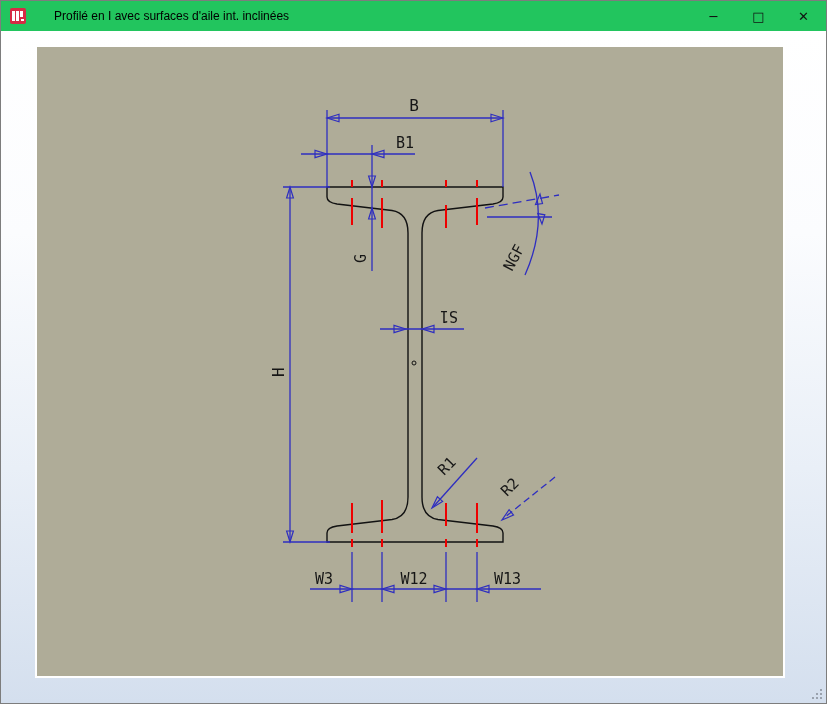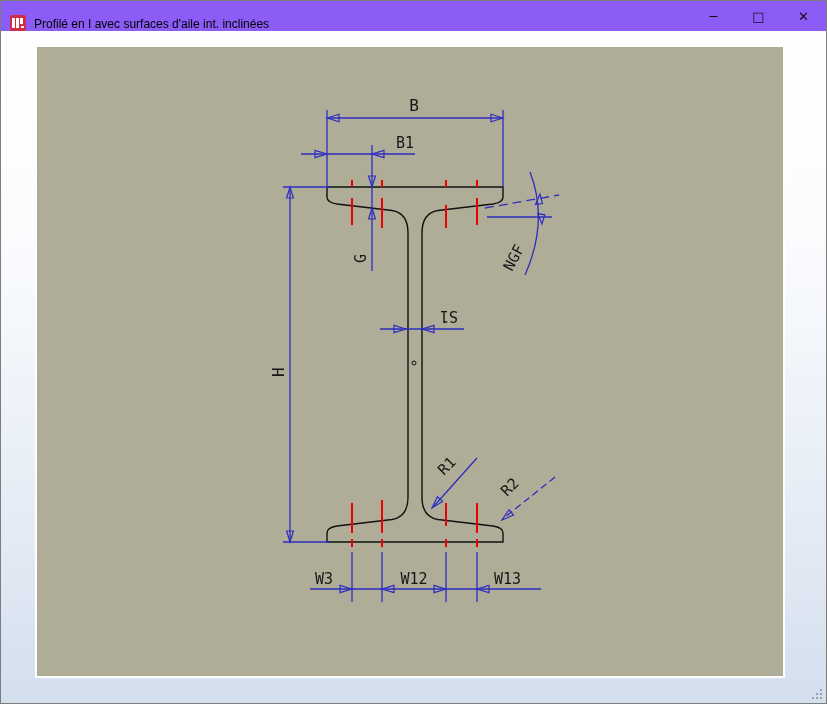--- a/index.html
+++ b/index.html
@@ -2,21 +2,21 @@
 <html><head>
 <meta charset="utf-8">
 <style>
   html,body{margin:0;padding:0;background:#ffffff;}
   *{box-sizing:border-box;}
   .window{
     position:relative;width:827px;height:704px;
     border:1px solid #7d7d7d;background:#ffffff;overflow:hidden;
     font-family:"Liberation Sans",sans-serif;
   }
-  .titlebar{height:30px;display:flex;align-items:flex-end;background:#8b5cf6;}
+  .titlebar{height:30px;display:flex;align-items:center;background:#22c55e;gap:20px;}
   .app-icon{position:relative;width:16px;height:16px;margin-left:9px;background:#d62b45;border-radius:2px;flex:0 0 auto;}
   .app-icon i{position:absolute;background:#ffffff;}
   .app-icon .b1{left:2px;top:3px;width:3px;height:10px;}
   .app-icon .b2{left:6px;top:3px;width:3px;height:10px;}
   .app-icon .b3{left:10px;top:3px;width:3px;height:6px;}
   .app-icon .b4{left:11px;top:11px;width:3px;height:2px;}
   .title-text{margin-left:8px;font-size:12px;color:#000;white-space:nowrap;}
   .win-controls{margin-left:auto;display:flex;height:100%;}
   .win-btn{width:45px;height:100%;display:flex;align-items:center;justify-content:center;
     color:#111;font-family:"DejaVu Sans",sans-serif;cursor:default;}

